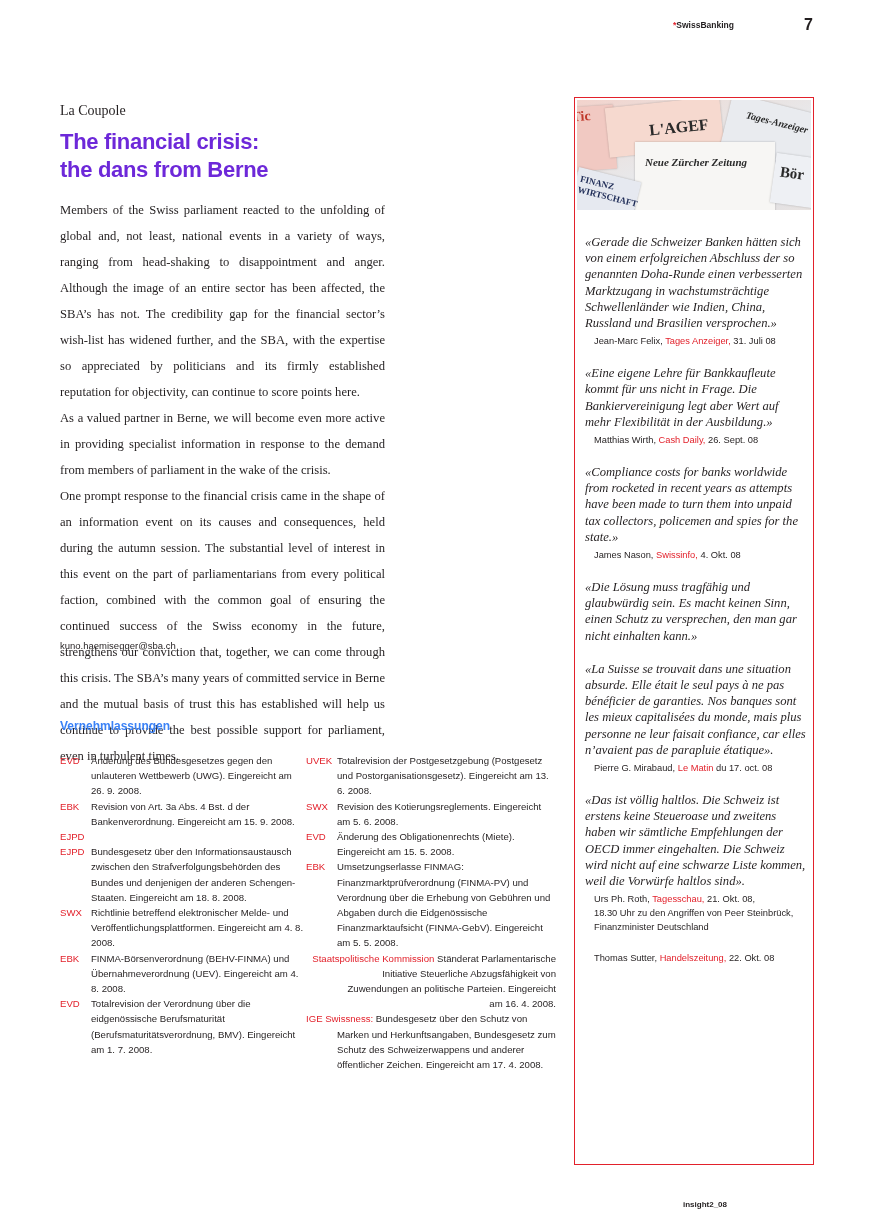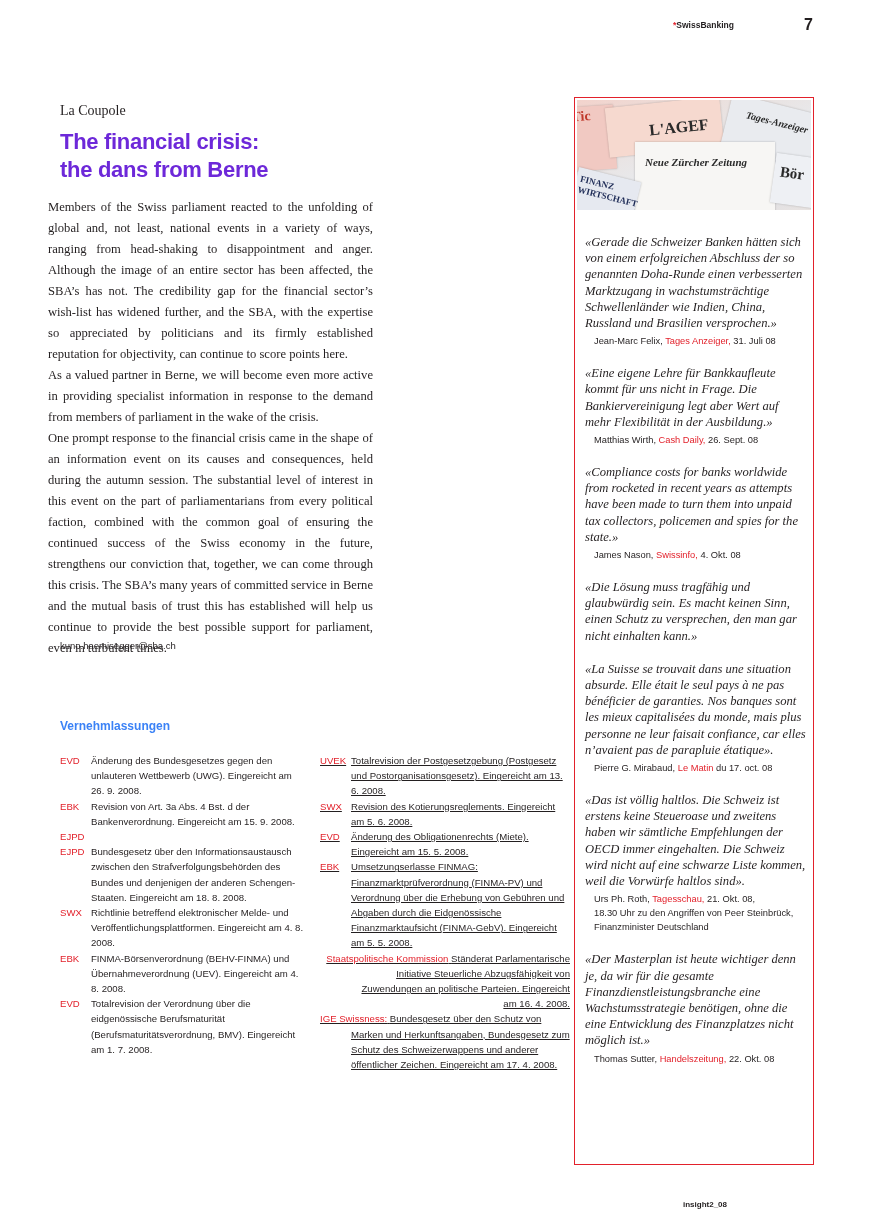--- a/index.html
+++ b/index.html
@@ -8,28 +8,28 @@
   .sans { font-family: "Liberation Sans", "DejaVu Sans", sans-serif; }
   .red { color:#e2212b; }
 
   .header-brand { position:absolute; left:673px; top:20px; font-size:8.5px; font-weight:bold; }
   .header-brand .star { color:#e2212b; }
   .page-num { position:absolute; left:804px; top:16px; font-size:16px; font-weight:bold; }
 
   .section-label { position:absolute; left:60px; top:103px; font-size:14px; }
   .title { position:absolute; left:60px; top:128px; font-size:22px; font-weight:bold; line-height:28px; color:#6d28d9; letter-spacing:-0.3px; }
 
-  .body-text { position:absolute; left:48px; top:197px; width:325px; font-size:12.6px; line-height:21px; text-align:justify; }
+  .body-text { position:absolute; left:60px; top:197px; width:325px; font-size:12.6px; line-height:26px; text-align:justify; }
   .body-text p { margin:0; }
   .email { position:absolute; left:60px; top:640px; font-size:9.5px; }
 
   .vn-title { position:absolute; left:60px; top:719px; font-size:12px; font-weight:bold; color:#3b82f6; }
   .vn-col { position:absolute; top:753px; font-size:9.6px; line-height:15.2px; }
   .vn-col.left { left:60px; width:245px; }
-  .vn-col.right { left:320px; width:250px;text-decoration:underline; }
+  .vn-col.right { left:306px; width:250px; }
   .vn-item { display:flex; }
   .vn-item .code { color:#e2212b; width:31px; flex:none; }
   .vn-item .txt { flex:1; }
   .vn-item.long { display:block; }
   .vn-item.long .code { width:auto; display:inline; }
   .vn-item.long .txt { display:inline; }
 
   .quote-box { position:absolute; left:574px; top:97px; width:240px; height:1068px; border:1.5px solid #e2212b; box-sizing:border-box; }
   .news-image { position:absolute; left:2px; top:2px; width:234px; height:110px; overflow:hidden;
     background: linear-gradient(160deg,#f3d3cc 0%,#eadfdc 25%,#e8e8ea 50%,#d8dce4 75%,#e9e4e2 100%); }
@@ -140,19 +140,18 @@
     </div>
     <div class="quote">
       <div class="qt serif">«La Suisse se trouvait dans une situation absurde. Elle était le seul pays à ne pas bénéficier de garanties. Nos banques sont les mieux capitalisées du monde, mais plus personne ne leur faisait confiance, car elles n’avaient pas de parapluie étatique».</div>
       <div class="src sans"><span>Pierre G. Mirabaud, </span><span class="red">Le Matin</span><span> du 17. oct. 08</span></div>
     </div>
     <div class="quote">
       <div class="qt serif">«Das ist völlig haltlos. Die Schweiz ist erstens keine Steueroase und zweitens haben wir sämtliche Empfehlungen der OECD immer eingehalten. Die Schweiz wird nicht auf eine schwarze Liste kommen, weil die Vorwürfe haltlos sind».</div>
       <div class="src sans"><span>Urs Ph. Roth, </span><span class="red">Tagesschau,</span><span> 21. Okt. 08,</span><br><span>18.30 Uhr zu den Angriffen von Peer Steinbrück, Finanzminister Deutschland</span></div>
     </div>
     <div class="quote">
-      <div class="qt serif">«Der Masterplan ist heute wichtiger denn je, da wir für die gesamte Finanzdienstleistungsbranche eine Wachstumsstrategie benötigen, ohne die eine Entwicklung des Finanzplatzes nicht möglich ist.»</div>
       <div class="src sans"><span>Thomas Sutter, </span><span class="red">Handelszeitung,</span><span> 22. Okt. 08</span></div>
     </div>
   </div>
 </div>
 
 <div class="footer sans">insight2_08</div>
 
 </body></html>

